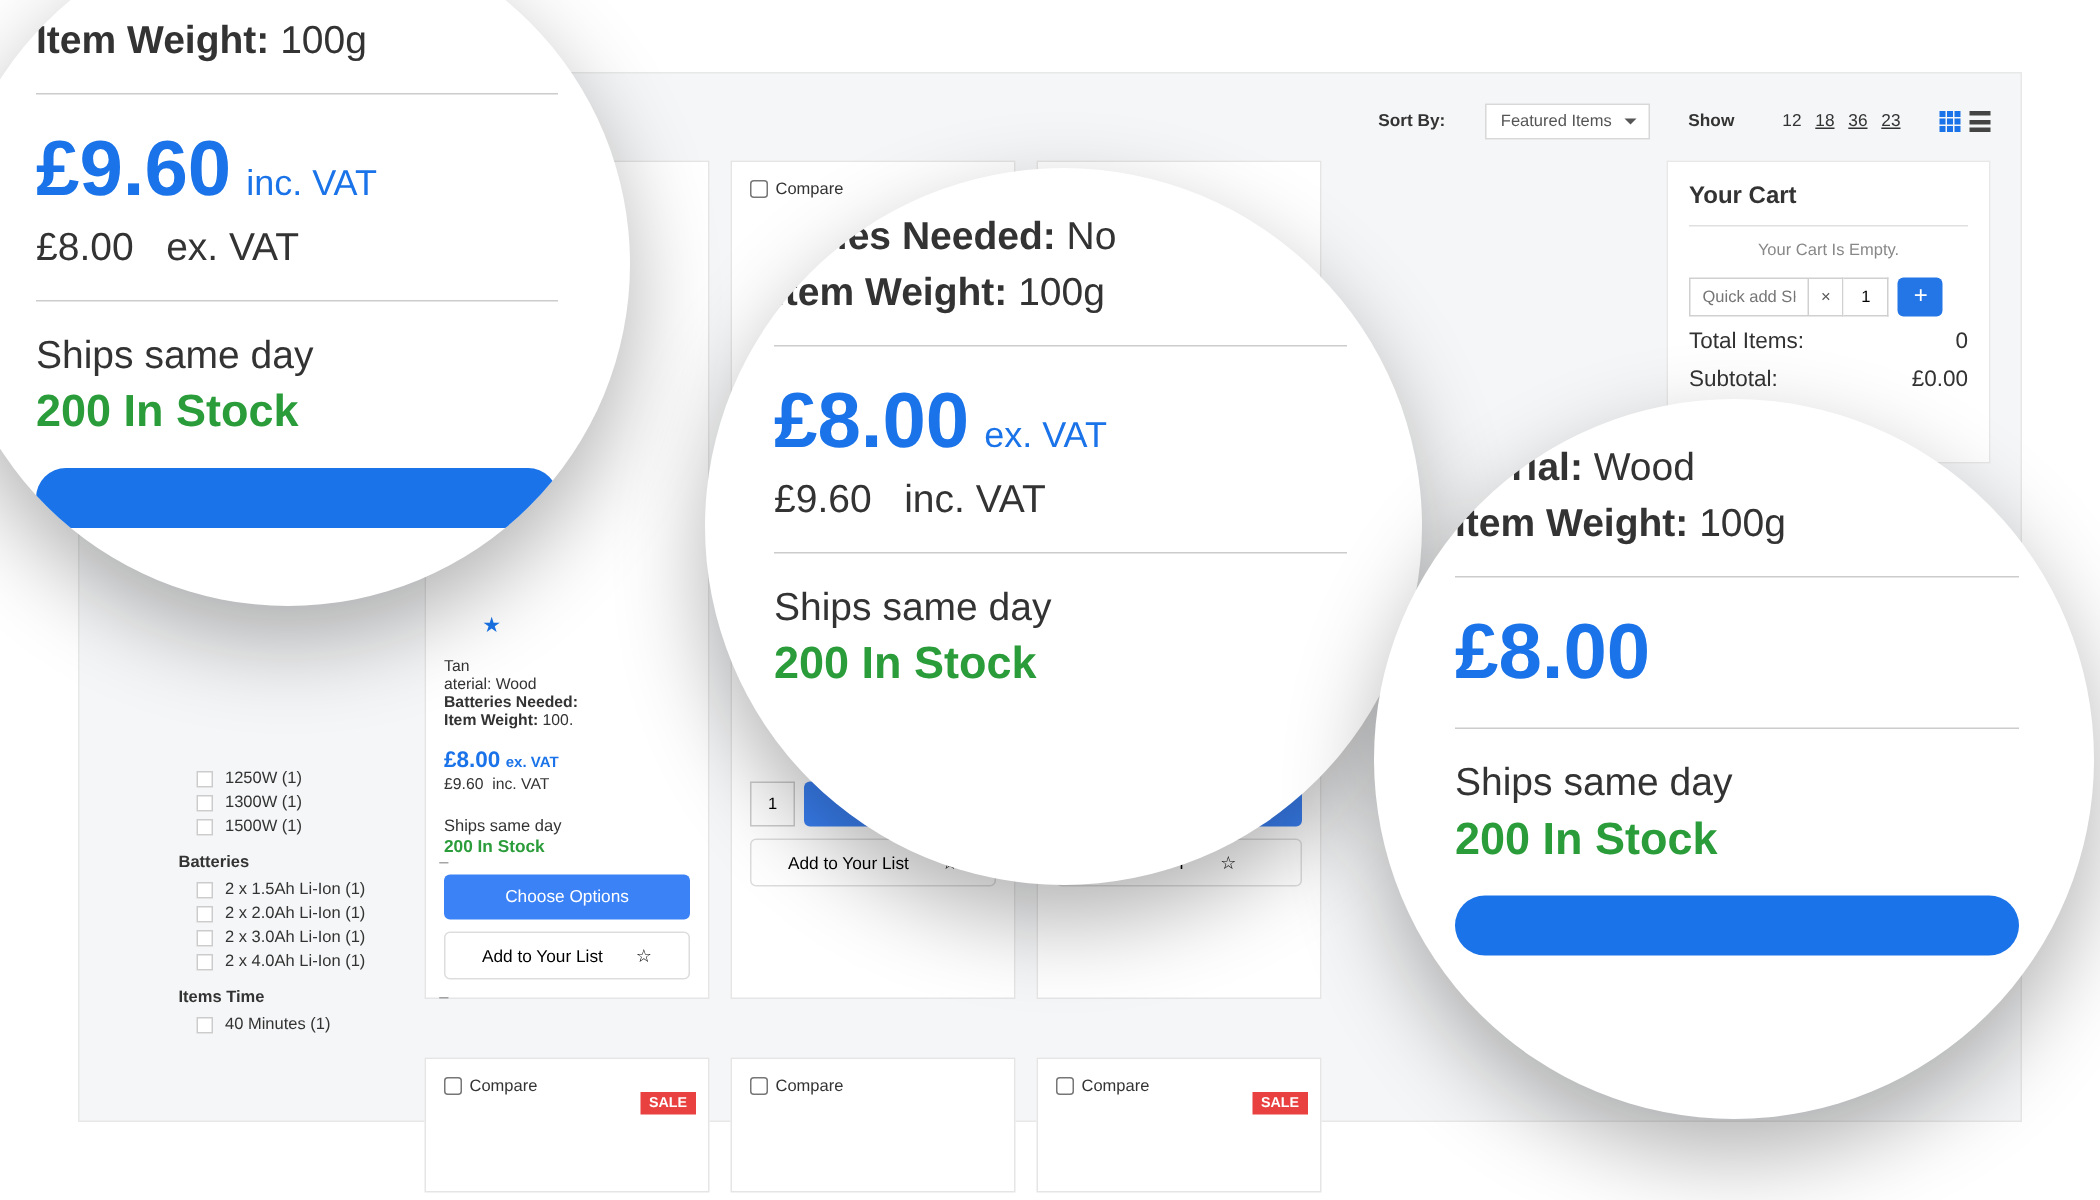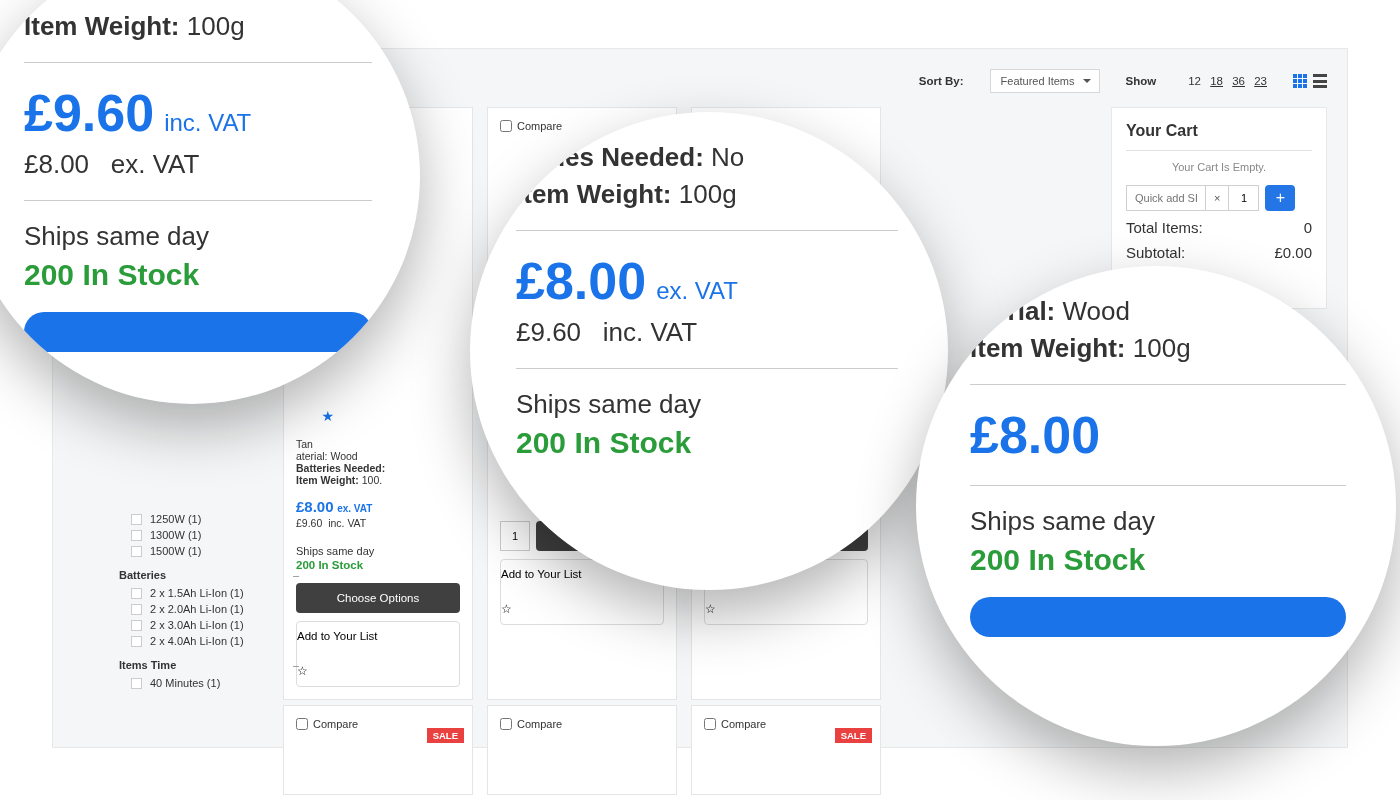--- a/index.html
+++ b/index.html
@@ -85,26 +85,26 @@
   .cmpr input{ width:12px; height:12px;}
   .salebadge{ position:absolute; right:8px; top:22px; background:#e94040; color:#fff; font-size:9.5px; font-weight:700; padding:2px 6px;}
   .card .meta{ font-size:10.5px; color:#333; margin-top:306px;}
   .card .meta b{ font-weight:700;}
   .card .pline{ margin-top:12px;}
   .card .pmain{ color:#1a73e8; font-weight:700; font-size:15px;}
   .card .pvat{ font-size:10px; color:#1a73e8; font-weight:600;}
   .card .psub{ font-size:10.5px; color:#333; margin-top:2px;}
   .card .ship{ font-size:11px; margin-top:16px;}
   .card .stock{ color:#2a9c3a; font-weight:700; font-size:11.5px; margin-top:2px;}
-  .btnblue{ background:#404040; color:#fff; border:none; border-radius:4px; padding:9px 0; width:100%; margin-top:12px; font-size:11.5px;}
+  .btnblue{ background:#3b82f6; color:#fff; border:none; border-radius:4px; padding:9px 0; width:100%; margin-top:12px; font-size:11.5px;}
   .btnwhite{ background:#fff; border:1px solid #ddd; border-radius:4px; padding:8px 0; width:100%; margin-top:8px; font-size:11.5px;}
   .addrow{ display:flex; gap:6px; margin-top:12px;}
   .addrow input{width:30px; border:1px solid #ccc; text-align:center; font-size:11px;}
   .addrow .btnblue{ margin-top:0; flex:1;}
-  .wish{ display:flex; justify-content:center; align-items:flex-start; gap:22px;flex-direction:column;}
+  .wish{ display:flex; justify-content:center; align-items:flex-end; gap:22px;}
   .wish .star{ font-size:12px;}
 
   .cards2{ position:absolute; left:230px; top:656px; display:flex; gap:14px;}
   .card2{ width:190px; background:#fff; border:1px solid #e5e5e5; padding:12px; position:relative; height:90px;}
 
   
   .mag{
     position:absolute;
     border-radius:50%;
     background:#fff;

